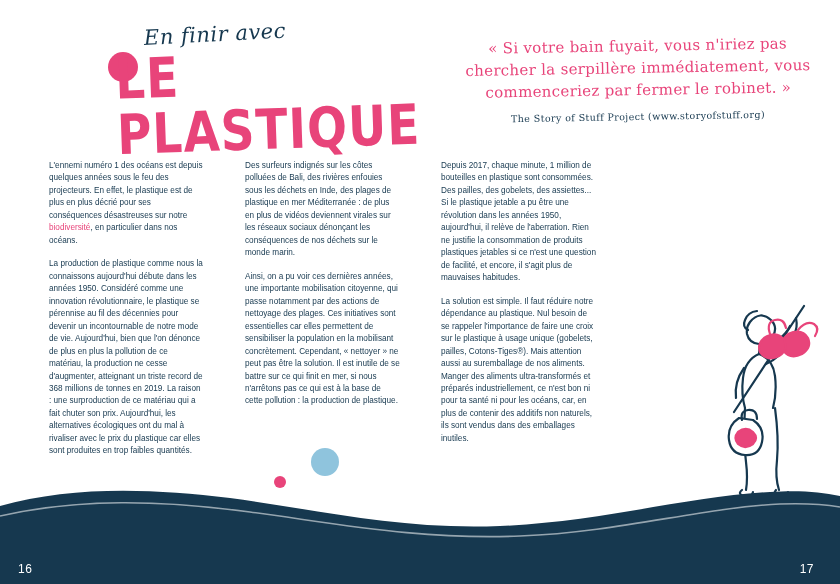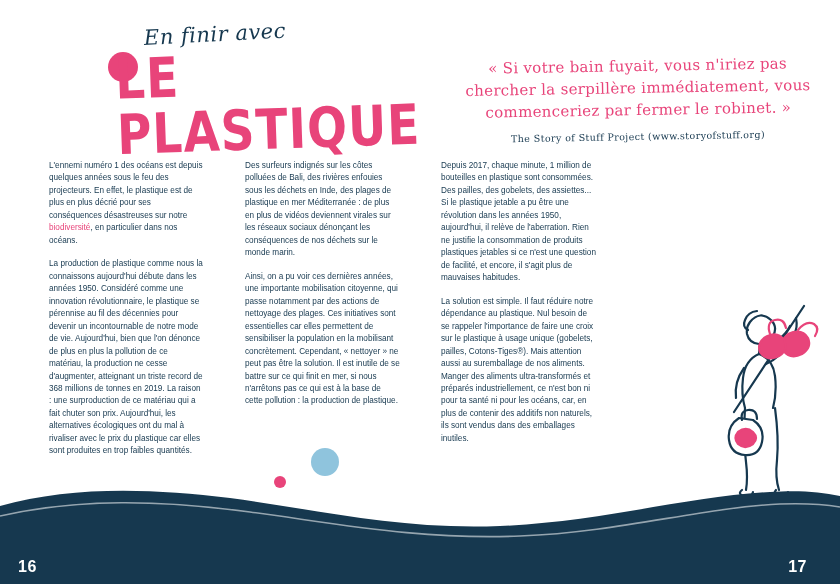--- a/index.html
+++ b/index.html
@@ -29,27 +29,27 @@
     width: 840px;
     height: 120px;
     overflow: hidden;
   }
   .ocean svg { display: block; }
 
   
   .page-num {
     position: absolute;
     bottom: 8px;
-    font-size: 16px;
-    font-weight: bold;
+    font-size: 12px;
+    font-weight: normal;
     color: #ffffff;
     letter-spacing: .5px;
   }
   .page-num.left { left: 18px; }
-  .page-num.right { right: 33px; }
+  .page-num.right { right: 26px; }
 
   
   .title-block {
     position: absolute;
     left: 116px;
     top: 26px;
     width: 290px;
   }
   .title-kicker {
     font-family: "DejaVu Serif", serif;
@@ -81,21 +81,21 @@
     width: 30px;
     height: 30px;
     border-radius: 50%;
     background: #e8447a;
   }
 
   
   .quote-block {
     position: absolute;
     left: 452px;
-    top: 56px;
+    top: 36px;
     width: 372px;
     text-align: center;
   }
   .quote-text {
     font-family: "DejaVu Serif", serif;
     font-size: 15px;
     line-height: 1.45;
     color: #e8447a;
     letter-spacing: .3px;
     transform: rotate(-1deg);

